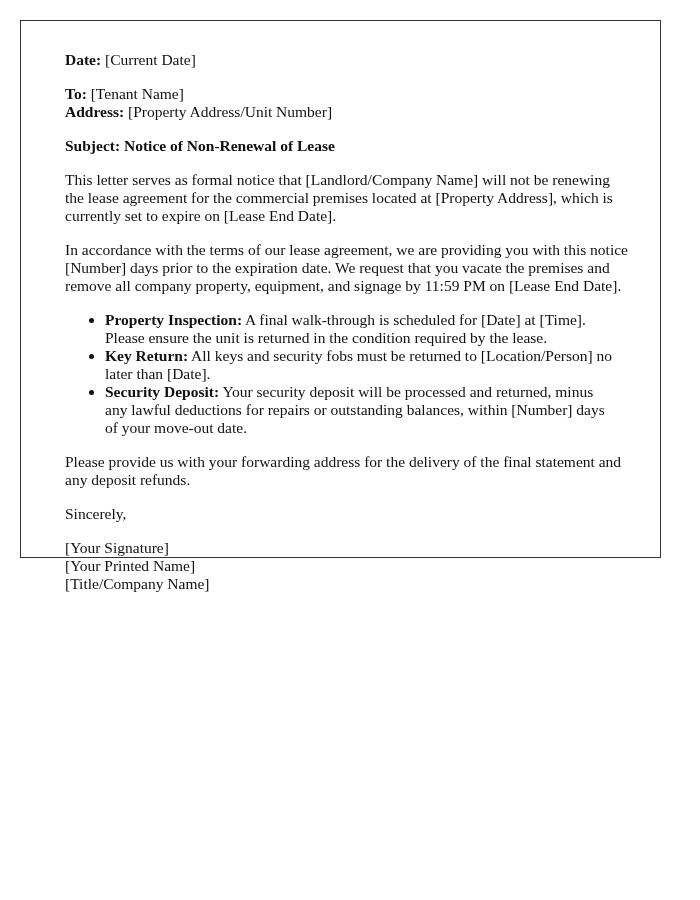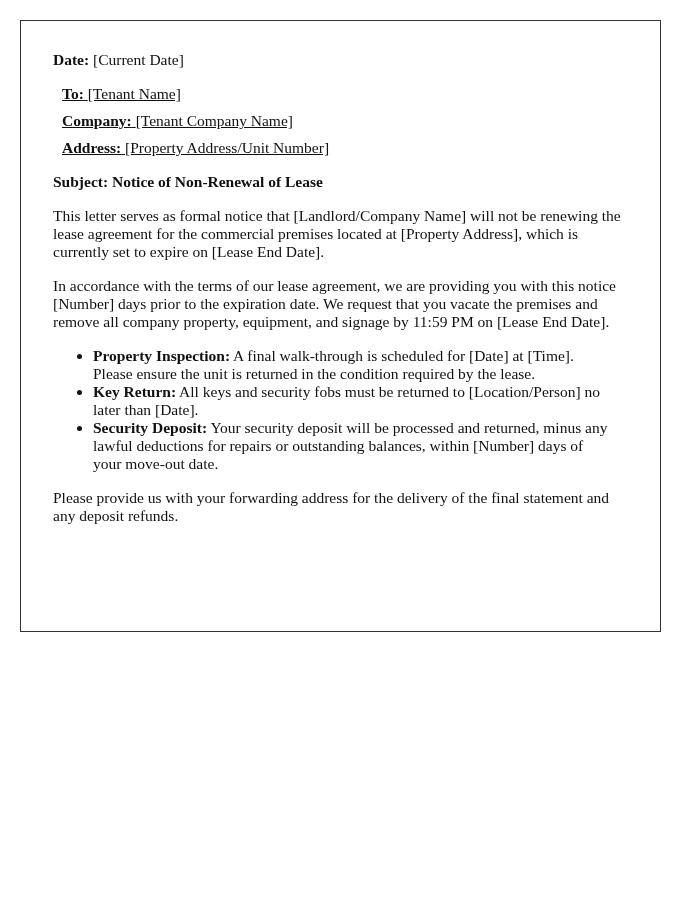--- a/index.html
+++ b/index.html
@@ -14,65 +14,70 @@
       font-family: "Liberation Serif", "DejaVu Serif", serif;
       font-size: 15.5px;
       line-height: 18px;
       color: #111111;
     }
     .letter {
       position: absolute;
       left: 20px;
       top: 20px;
       width: 641px;
-      height: 612px;
+      height: 538px;
       box-sizing: border-box;
       border: 1px solid #333333;
-      padding: 30px 28px 20px 32px;
+      padding: 30px 28px 20px 44px;
     }
     p {
       margin: 0 0 16px 0;
     }
-    .block p { margin: 9px; text-decoration: underline; }
+    .block p { margin: 0; }
     .block { margin: 0 0 16px 0; }
     b { font-weight: bold; }
     ul {
       margin: 0 17px 16px 0;
       padding-left: 40px;
     }
     li {
       margin: 0;
     }
     .sig-line { display: block; }
   </style>
 </head>
 <body>
 
 <div class="letter">
 
   <p><b>Date:</b> <span>[Current Date]</span></p>
 
   <div class="block">
     <p><b>To:</b> <span>[Tenant Name]</span></p>
-    <p><b>Company:</b> <span>[Tenant Company Name]</span></p>
     <p><b>Address:</b> <span>[Property Address/Unit Number]</span></p>
   </div>
 
   <p><b>Subject: Notice of Non-Renewal of Lease</b></p>
 
 
   <p>This letter serves as formal notice that [Landlord/Company Name] will not be renewing the lease agreement for the commercial premises located at [Property Address], which is currently set to expire on [Lease End Date].</p>
 
   <p>In accordance with the terms of our lease agreement, we are providing you with this notice [Number] days prior to the expiration date. We request that you vacate the premises and remove all company property, equipment, and signage by 11:59 PM on [Lease End Date].</p>
 
 
   <ul>
     <li><b>Property Inspection:</b><span> A final walk-through is scheduled for [Date] at [Time]. Please ensure the unit is returned in the condition required by the lease.</span></li>
     <li><b>Key Return:</b><span> All keys and security fobs must be returned to [Location/Person] no later than [Date].</span></li>
     <li><b>Security Deposit:</b><span> Your security deposit will be processed and returned, minus any lawful deductions for repairs or outstanding balances, within [Number] days of your move-out date.</span></li>
   </ul>
 
   <p>Please provide us with your forwarding address for the delivery of the final statement and any deposit refunds.</p>
 
 
+  <p>Sincerely,</p>
 
+  <div class="block">
+    <span class="sig-line">[Your Signature]</span>
+    <span class="sig-line">[Your Printed Name]</span>
+    <span class="sig-line">[Title/Company Name]</span>
+  </div>
 
 </div>
 
 </body></html>

